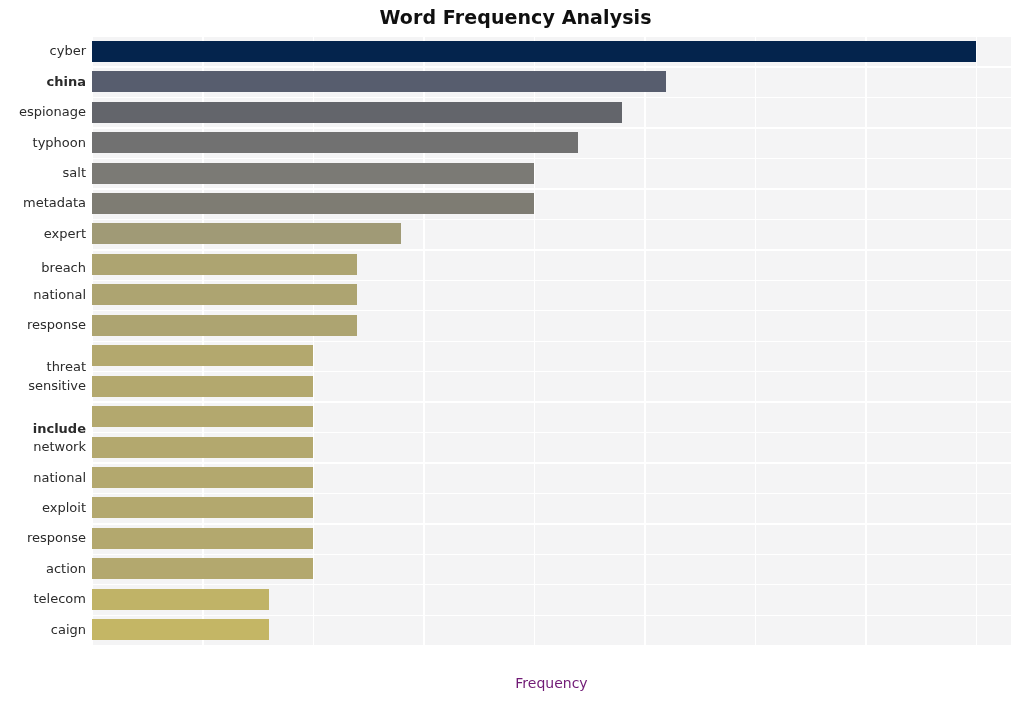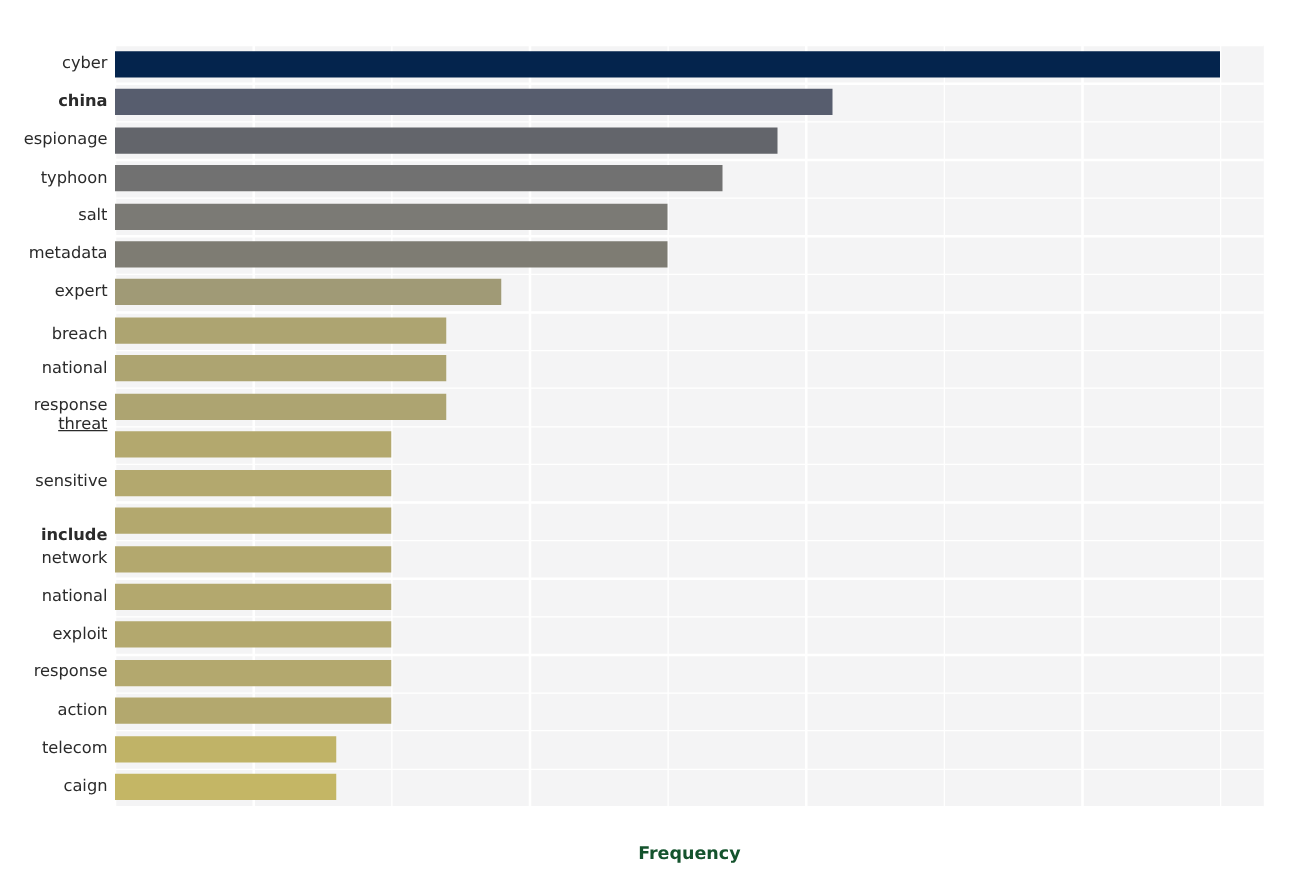--- a/index.html
+++ b/index.html
@@ -95,29 +95,29 @@
     color: #2b2b2b;
     white-space: nowrap;
   }
   #x-axis-label {
     position: absolute;
     left: 92px;
     top: 675px;
     width: 919px;
     text-align: center;
     font-size: 14px;
-    color: #14532d;
-    font-weight: bold;
+    color: #701a75;
   }
 </style>
 </head>
 <body>
 
 <div id="figure">
 
+  <div id="chart-title">Word Frequency Analysis</div>
 
   <div id="plot-area">
     <div id="grid-v-layer">
         <div class="gridline-v" style="left: 0px;"></div>
         <div class="gridline-v" style="left: 110.457px;"></div>
         <div class="gridline-v" style="left: 220.913px;"></div>
         <div class="gridline-v" style="left: 331.37px;"></div>
         <div class="gridline-v" style="left: 441.827px;"></div>
         <div class="gridline-v" style="left: 552.284px;"></div>
         <div class="gridline-v" style="left: 662.74px;"></div>
@@ -175,21 +175,21 @@
       <div class="ytick" style="top: 8.225px;">cyber</div>
       <div class="ytick" style="top: 38.675px; font-weight: bold;">china</div>
       <div class="ytick" style="top: 69.125px;">espionage</div>
       <div class="ytick" style="top: 99.575px;">typhoon</div>
       <div class="ytick" style="top: 130.025px;">salt</div>
       <div class="ytick" style="top: 160.475px;">metadata</div>
       <div class="ytick" style="top: 190.925px;">expert</div>
       <div class="ytick" style="top: 225px;">breach</div>
       <div class="ytick" style="top: 251.825px;">national</div>
       <div class="ytick" style="top: 282.275px;">response</div>
-      <div class="ytick" style="top: 297px; text-decoration: underline;">threat</div>
+      <div class="ytick" style="top: 324px;">threat</div>
       <div class="ytick" style="top: 343.175px;">sensitive</div>
       <div class="ytick" style="top: 386px; font-weight: bold;">include</div>
       <div class="ytick" style="top: 404.075px;">network</div>
       <div class="ytick" style="top: 434.525px;">national</div>
       <div class="ytick" style="top: 464.975px;">exploit</div>
       <div class="ytick" style="top: 495.425px;">response</div>
       <div class="ytick" style="top: 525.875px;">action</div>
       <div class="ytick" style="top: 556.325px;">telecom</div>
       <div class="ytick" style="top: 586.775px;">caign</div>
     </div>

